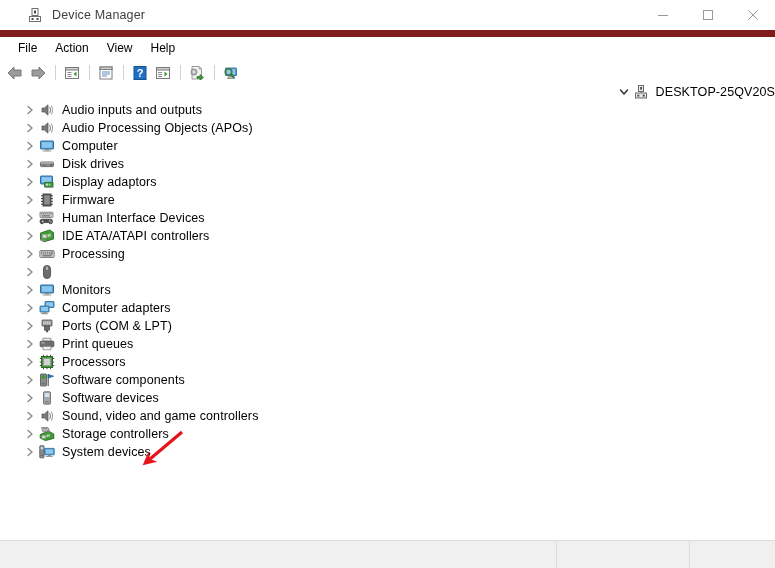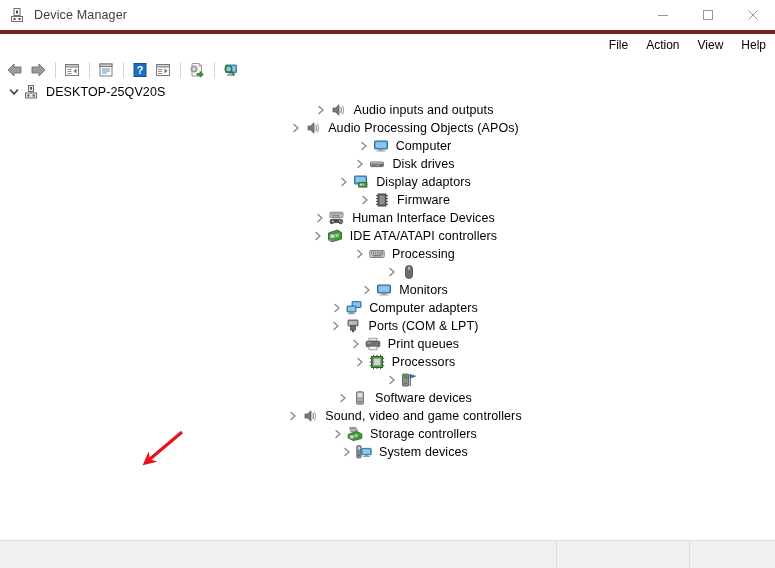--- a/index.html
+++ b/index.html
@@ -18,21 +18,22 @@
     -webkit-font-smoothing: antialiased;
   }
 
   
   .titlebar {
     position: relative;
     height: 30px;
     background: #ffffff;
     display: flex;
     align-items: center;
-    border-bottom: 4px solid #7f1d1d;
+    border-bottom: 7px solid #7f1d1d;
+    padding-left: 18px;
   }
   .titlebar-icon {
     width: 16px;
     height: 16px;
     margin-left: 9px;
     margin-right: 9px;
     flex: 0 0 auto;
     position: relative;
   }
   .titlebar-title {
@@ -56,22 +57,21 @@
     color: #9a9a9a;
   }
   .winctl-btn svg { display: block; }
 
   
   .menubar {
     height: 23px;
     background: #ffffff;
     display: flex;
     align-items: center;
-    padding-left: 15px;
-    justify-content: flex-end;
+    padding-left: 9px;
   }
   .menu-item {
     font-size: 12px;
     color: #000000;
     padding: 3px 9px 4px 9px;
     white-space: nowrap;
   }
 
   
   .toolbar {
@@ -109,22 +109,22 @@
     background: #ffffff;
     overflow: hidden;
   }
   .tree { padding-top: 3px; }
   .tree-row {
     height: 18px;
     display: flex;
     align-items: center;
     white-space: nowrap;
   }
-  .tree-row.root { padding-left: 6px; }
-  .tree-row.child { padding-left: 32px; justify-content: center; }
+  .tree-row.root { padding-left: 6px; justify-content: flex-end; }
+  .tree-row.child { padding-left: 22px; }
 
   .chev {
     width: 16px;
     height: 16px;
     flex: 0 0 auto;
     display: flex;
     align-items: center;
     justify-content: center;
   }
   .chev svg { display: block; }
@@ -634,20 +634,21 @@
       </span>
       <span class="node-icon">
         <svg width="16" height="16" viewBox="0 0 16 16">
           <rect x="1.5" y="2" width="6" height="12" rx="0.6" fill="#8c8c8c" stroke="#5f5f5f" stroke-width="0.9"></rect>
           <rect x="2.7" y="3.2" width="3.6" height="3.4" fill="#3f9b35"></rect>
           <rect x="3.2" y="11" width="2.6" height="1.2" fill="#6a6a6a"></rect>
           <line x1="9.2" y1="2" x2="9.2" y2="14" stroke="#5f5f5f" stroke-width="1.2"></line>
           <path d="M9.2 2.6 L14.6 4.2 L9.2 6 Z" fill="#2f77c4" stroke="#1f5590" stroke-width="0.7" stroke-linejoin="round"></path>
         </svg>
       </span>
+      <span class="node-label">Software components</span>
     </div>
 
     <div class="tree-row child">
       <span class="chev">
         <svg width="12" height="12" viewBox="0 0 12 12">
             <path d="M4 2.5 L8 6 L4 9.5" fill="none" stroke="#8d8d8d" stroke-width="1.5" stroke-linecap="round" stroke-linejoin="round"></path>
           </svg>
       </span>
       <span class="node-icon">
         <svg width="16" height="16" viewBox="0 0 16 16">

